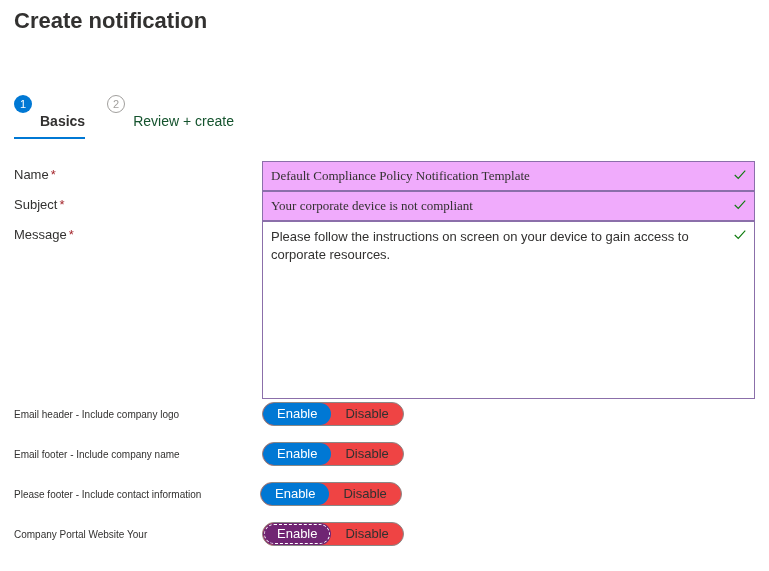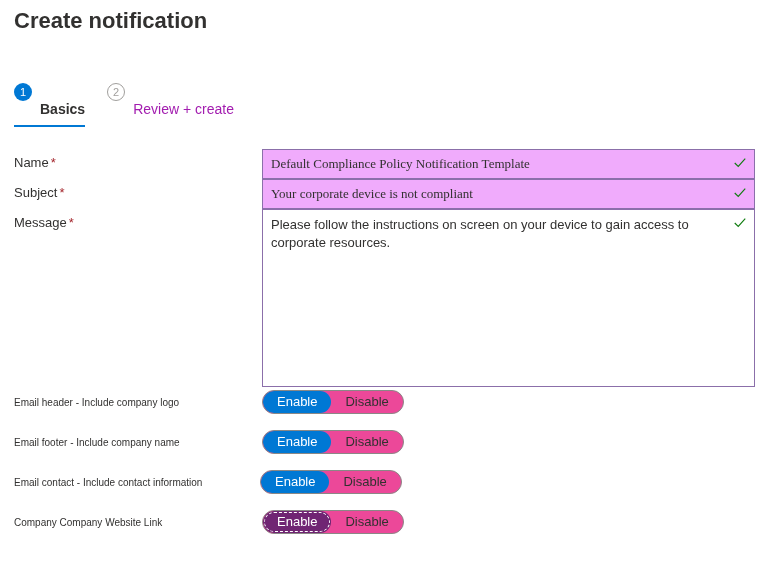--- a/index.html
+++ b/index.html
@@ -12,21 +12,21 @@
       font-size: 13px;
       color: #323130;
       background: #ffffff;
       padding: 8px 14px;
       width: 769px;
     }
     .page-title {
       font-size: 22px;
       font-weight: 600;
       color: #323130;
-      margin-bottom: 32px;
+      margin-bottom: 44px;
     }
     .tabs {
       display: flex;
       gap: 22px;
       align-items: center;
       margin-bottom: 22px;
     }
     .tab {
       display: flex;
       align-items: center;
@@ -59,21 +59,21 @@
     }
     .tab-label {
       font-size: 14px;
       margin-top: 35px;
     }
     .tab.active .tab-label {
       font-weight: 600;
       color: #323130;
     }
     .tab.inactive .tab-label {
-      color: #a21caf;
+      color: #14532d;
     }
     .form-row {
       display: flex;
       align-items: flex-start;
     }
     .form-label {
       width: 248px;
       flex-shrink: 0;
       font-size: 13px;
       color: #323130;
@@ -132,21 +132,21 @@
     .toggle-row.tight .toggle-label {
       width: 246px;
     }
     .toggle-group {
       display: inline-flex;
       border: 1px solid #8a8886;
       border-radius: 14px;
       overflow: hidden;
       height: 24px;
       align-items: center;
-      background: #ec4899;
+      background: #ef4444;
     }
     .toggle-btn {
       padding: 0 14px;
       font-size: 13px;
       height: 22px;
       line-height: 22px;
       border: none;
       background: transparent;
       cursor: pointer;
       font-family: inherit;
@@ -237,26 +237,26 @@
 
 <div class="toggle-row">
   <div class="toggle-label">Email footer - Include company name</div>
   <div class="toggle-group">
     <button class="toggle-btn selected blue">Enable</button>
     <button class="toggle-btn unselected">Disable</button>
   </div>
 </div>
 
 <div class="toggle-row tight">
-  <div class="toggle-label">Email contact - Include contact information</div>
+  <div class="toggle-label">Please footer - Include contact information</div>
   <div class="toggle-group">
     <button class="toggle-btn selected blue">Enable</button>
     <button class="toggle-btn unselected">Disable</button>
   </div>
 </div>
 
 <div class="toggle-row">
-  <div class="toggle-label">Company Company Website Link</div>
+  <div class="toggle-label">Company Portal Website Your</div>
   <div class="toggle-group">
     <button class="toggle-btn selected purple">Enable</button>
     <button class="toggle-btn unselected">Disable</button>
   </div>
 </div>
 
 </body></html>

